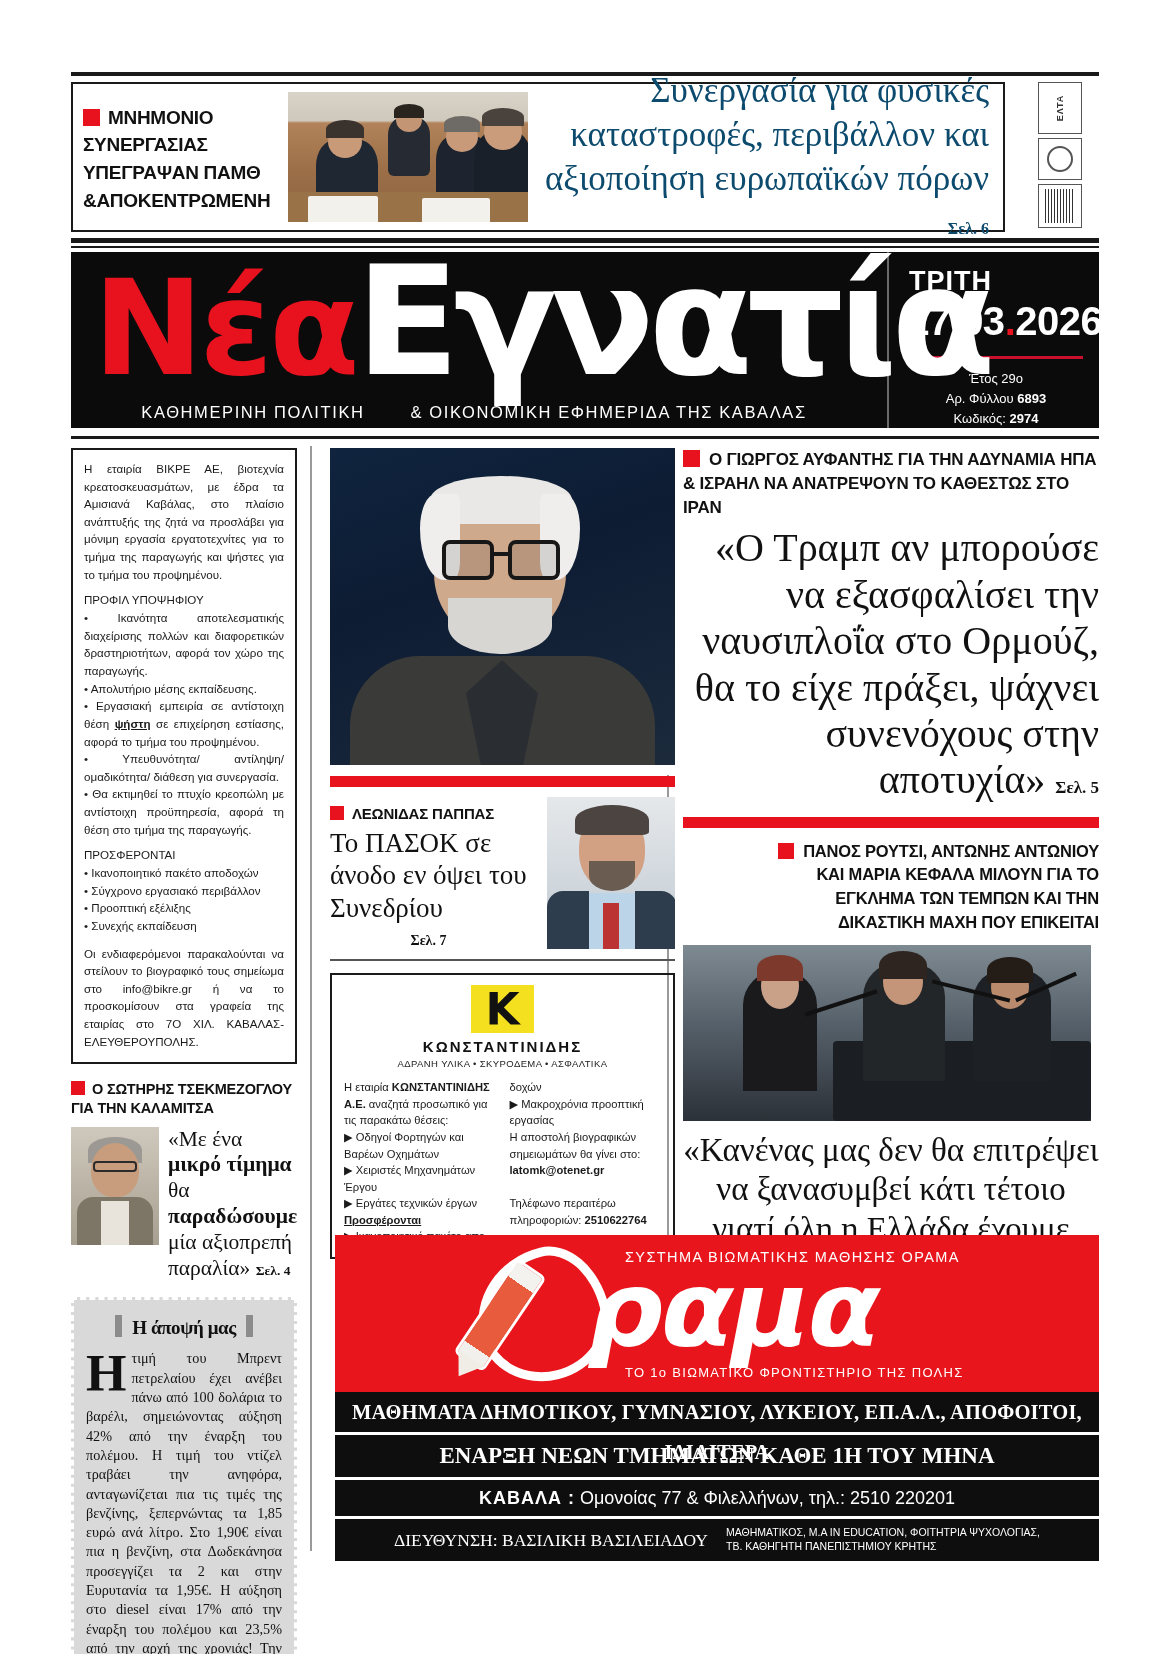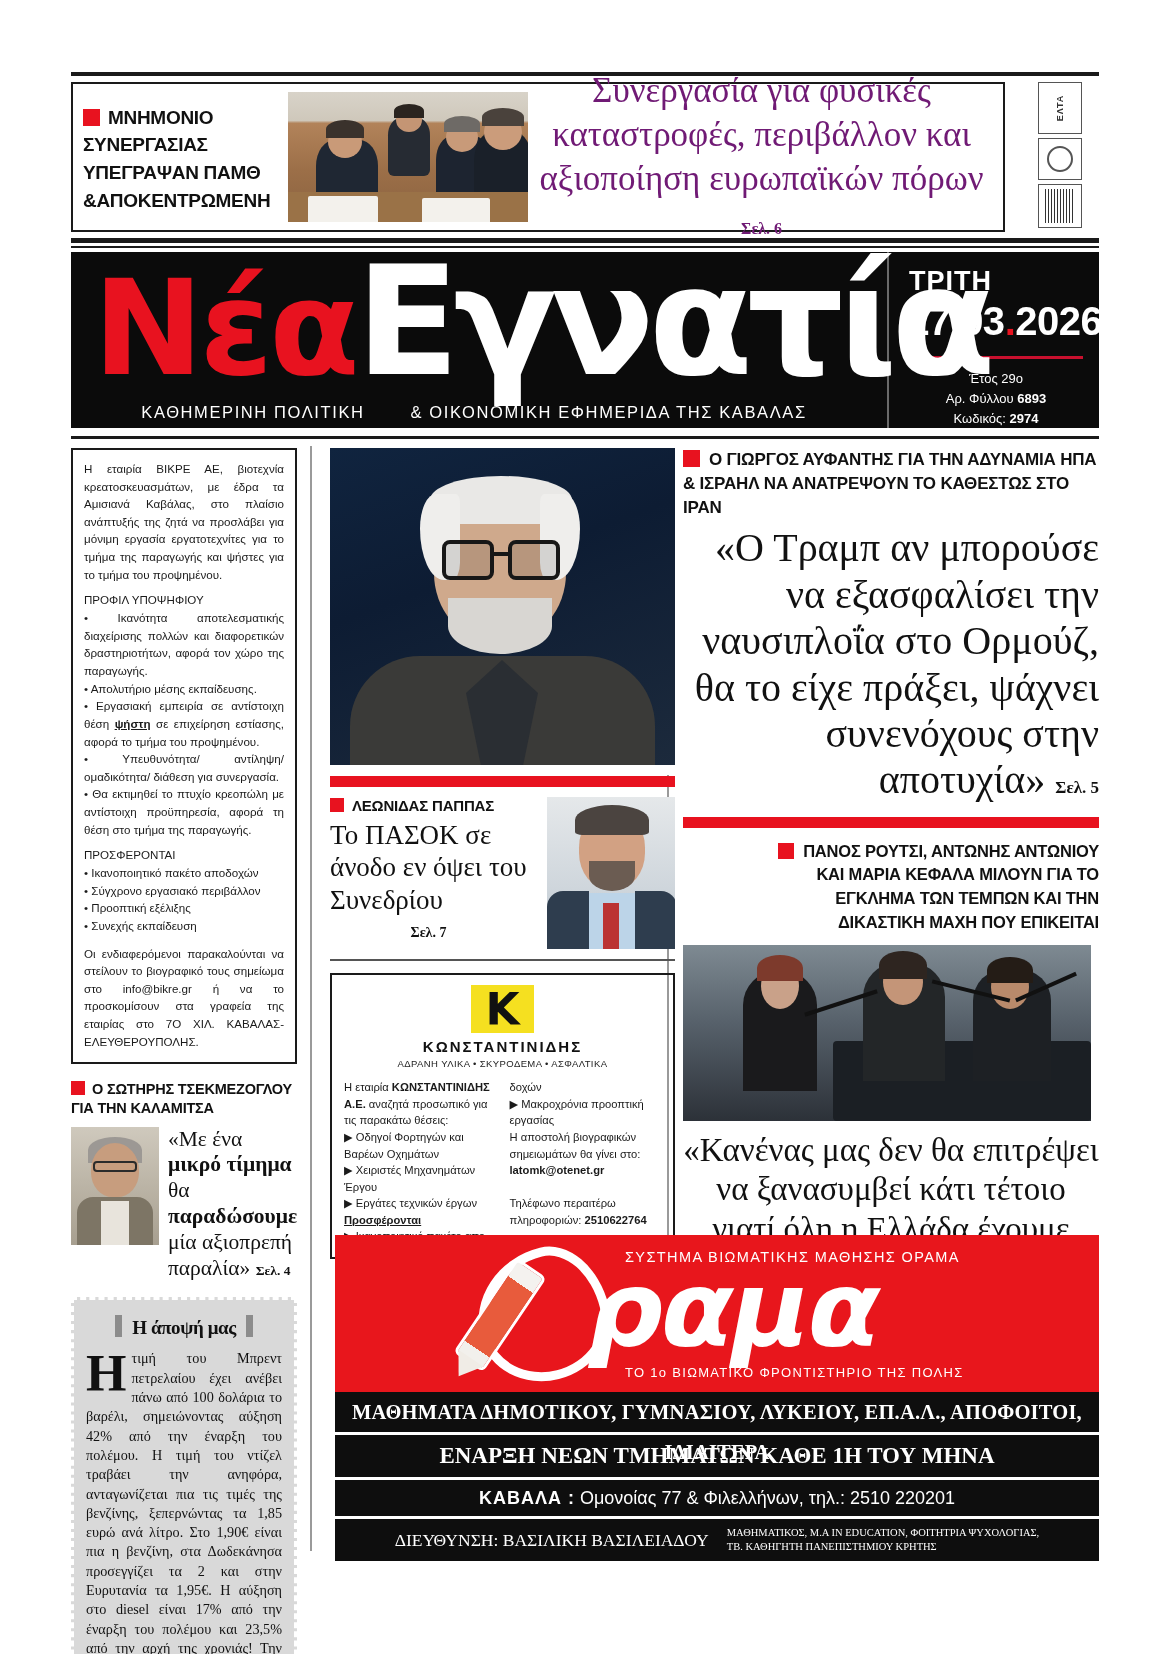--- a/index.html
+++ b/index.html
@@ -33,21 +33,21 @@
     background:
       linear-gradient(180deg,#d8d3c9 0%,#cfc8bb 22%,#b2835a 24%,#9c6f48 60%,#8a6240 100%);
   }
   .tp-man { position:absolute; border-radius:30% 30% 6px 6px; }
   .teaser-head {
     flex:1; display:flex; flex-direction:column; justify-content:center; align-items:flex-end;
     padding:4px 14px 4px 6px;
   }
   .teaser-head h2 {
     margin:0; font-family:"Liberation Serif", serif; font-weight:normal;
-    font-size:35px; line-height:1.26; text-align:center; color:#701a75;
+    font-size:35px; line-height:1.26; text-align:right; color:#0c4a6e;
   }
   .teaser-head .pg { font-size:16px; font-weight:bold; font-family:"Liberation Serif", serif; }
 
   .teaser-stamps { position:absolute; right:0; top:10px; width:78px; height:150px; display:flex; flex-direction:column; gap:4px; align-items:center; }
   .stamp { border:1px solid #555; width:44px; background:#fff; display:flex; align-items:center; justify-content:center; }
   .stamp.elta { height:52px; }
   .stamp.round { height:42px; }
   .stamp.code { height:44px; }
   .elta-txt { font-size:9px; letter-spacing:1px; transform:rotate(-90deg); white-space:nowrap; font-weight:bold; color:#333; }
   .round-logo { width:26px; height:26px; border:2px solid #555; border-radius:50%; }
@@ -164,21 +164,21 @@
   .mp-hairR { position:absolute; left:210px; top:46px; width:40px; height:86px; border-radius:10% 40% 60% 20%; background:#efeeec; }
   .mp-hairT { position:absolute; left:100px; top:28px; width:142px; height:48px; border-radius:50% 50% 0 0; background:#e9e8e6; }
   .mp-glassL { position:absolute; left:112px; top:92px; width:52px; height:40px; border:4px solid #171717; border-radius:8px; background:rgba(20,20,20,.12); }
   .mp-glassR { position:absolute; left:178px; top:92px; width:52px; height:40px; border:4px solid #171717; border-radius:8px; background:rgba(20,20,20,.12); }
   .mp-bridge { position:absolute; left:163px; top:104px; width:16px; height:4px; background:#171717; }
   .mp-beard { position:absolute; left:118px; top:150px; width:104px; height:56px; border-radius:0 0 50% 50%; background:#d8d6d2; }
   .mp-shoulder { position:absolute; left:20px; top:208px; width:305px; height:120px; border-radius:70px 70px 0 0; background:#3a3a38; }
   .mp-shirt { position:absolute; left:136px; top:212px; width:72px; height:110px; background:#2a2e33; clip-path:polygon(50% 0,100% 30%,78% 100%,22% 100%,0 30%); }
 
   .mid-redbar { height:11px; background:#e8121f; margin:11px 0 10px 0; }
-  .pappas-row { display:flex; gap:20px; }
+  .pappas-row { display:flex; gap:20px;align-items:flex-end; }
   .pappas-left { flex:1; }
   .pappas-kicker { font-weight:bold; font-size:15px; letter-spacing:-0.2px; }
   .pappas-kicker .rbox { display:inline-block; width:14px; height:14px; background:#e8121f; vertical-align:-1px; margin-right:8px; }
   .pappas-head {
     font-family:"Liberation Serif", serif; font-size:27px; line-height:1.2;
     margin-top:5px; color:#111;
   }
   .pappas-pg { font-size:14px; font-weight:bold; font-family:"Liberation Serif", serif; text-align:center; margin-top:9px; }
   .pappas-photo { width:128px; height:152px; flex:none; position:relative; overflow:hidden; background:#d6dbe0; }
   .pp-bg { position:absolute; inset:0; background:linear-gradient(180deg,#e5e8ea 0%,#cfd6dc 60%,#b9c3cb 100%); }
@@ -266,21 +266,21 @@
     content:""; position:absolute; left:0; bottom:-20px; border-left:15px solid transparent;
     border-right:15px solid transparent; border-top:22px solid #f0ece6;
   }
   .orama-bar { background:#0e0e0e; color:#fff; text-align:center; font-family:"Liberation Serif", serif; }
   .ob1 { height:40px; line-height:40px; font-size:20.5px; font-weight:bold; letter-spacing:0.2px; }
   .ob2 { height:42px; line-height:42px; font-size:23px; font-weight:bold; margin-top:3px; }
   .ob3 { height:36px; line-height:36px; font-size:18px; font-family:"Liberation Sans", sans-serif; margin-top:3px; }
   .ob3 b { font-weight:bold; letter-spacing:1px; }
   .ob4 { height:42px; margin-top:3px; display:flex; align-items:center; justify-content:center; gap:18px; padding:0 16px; }
   .ob4 .nm { font-size:17.5px; font-weight:normal; font-family:"Liberation Serif", serif; }
-  .ob4 .dt { font-size:10.5px; line-height:1.3; text-align:left; font-family:Liberation Serif, serif; }
+  .ob4 .dt { font-size:10.5px; line-height:1.3; text-align:left; font-family:Liberation Sans, sans-serif; }
 </style>
 </head>
 <body>
 
 <div class="page">
 
   <div class="teaser-wrap">
     <div class="teaser-rule-top"></div>
 
     <div class="teaser-box">

